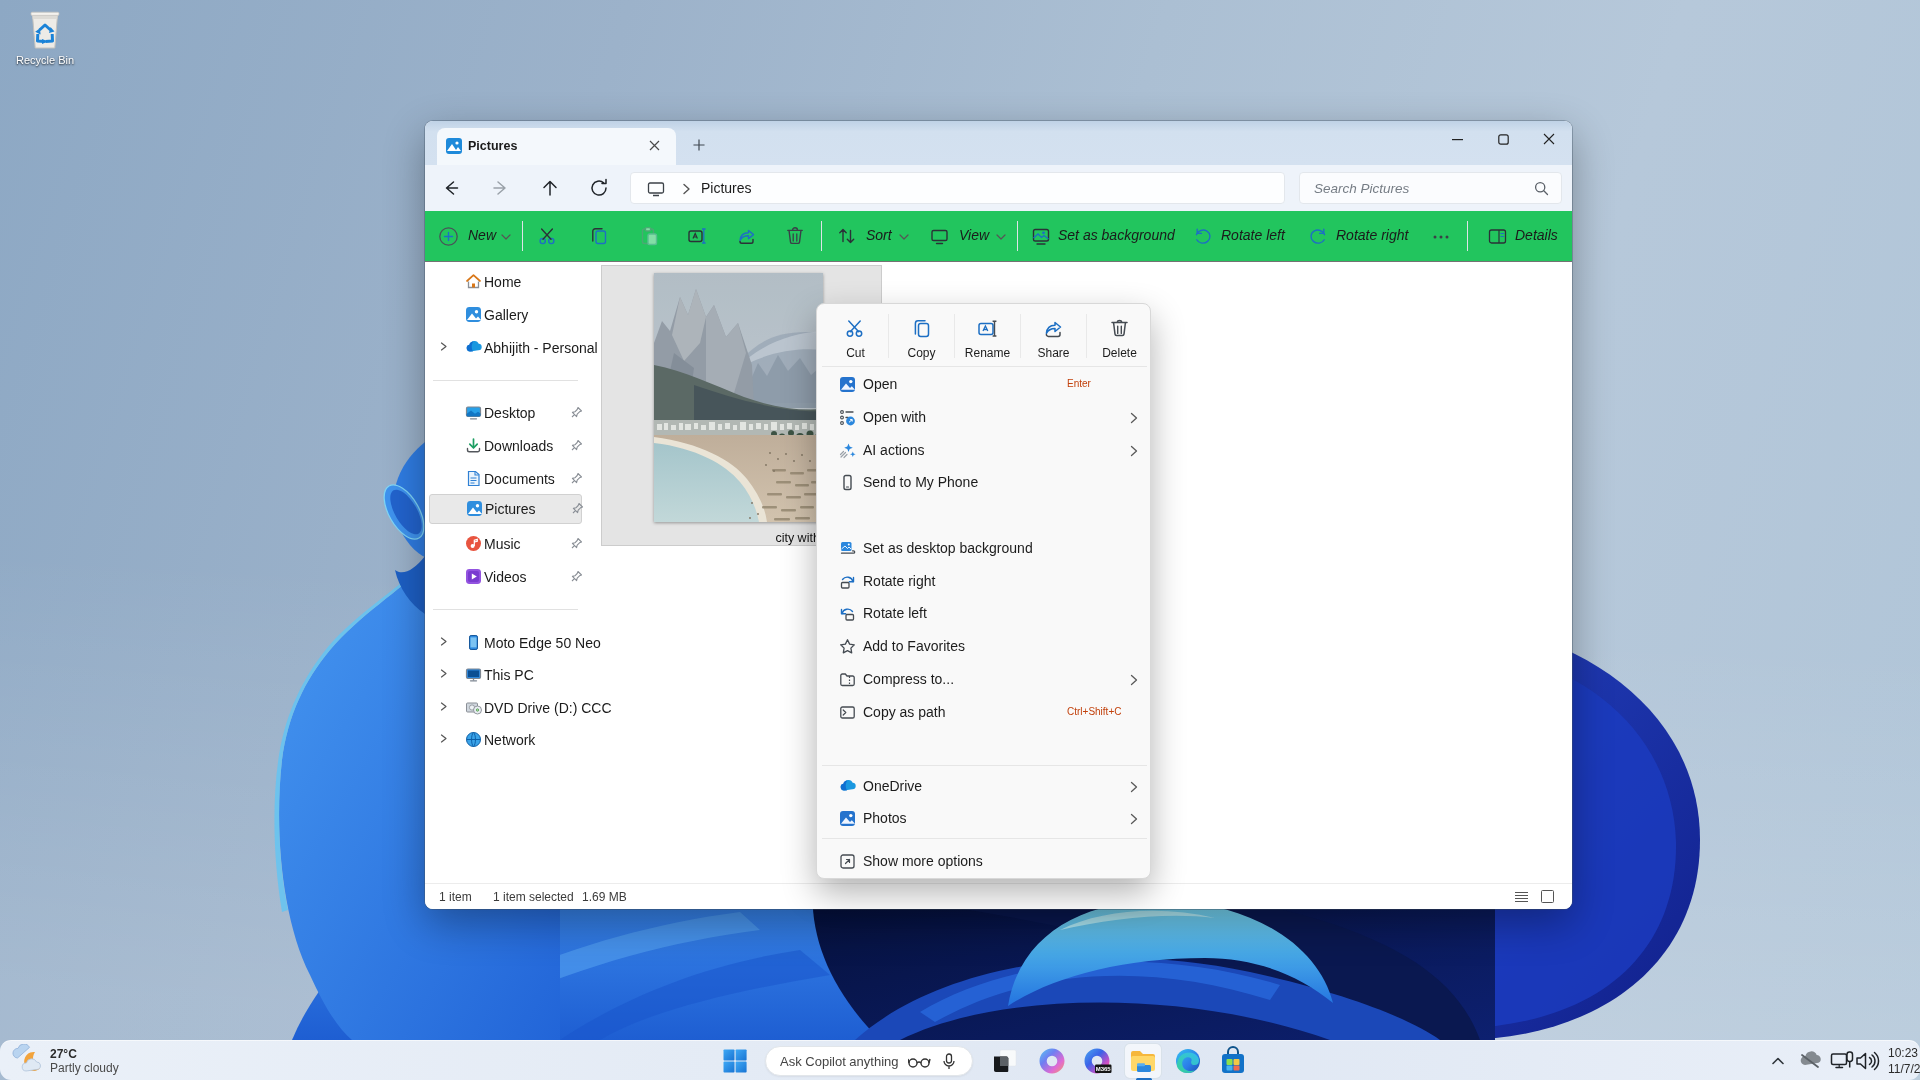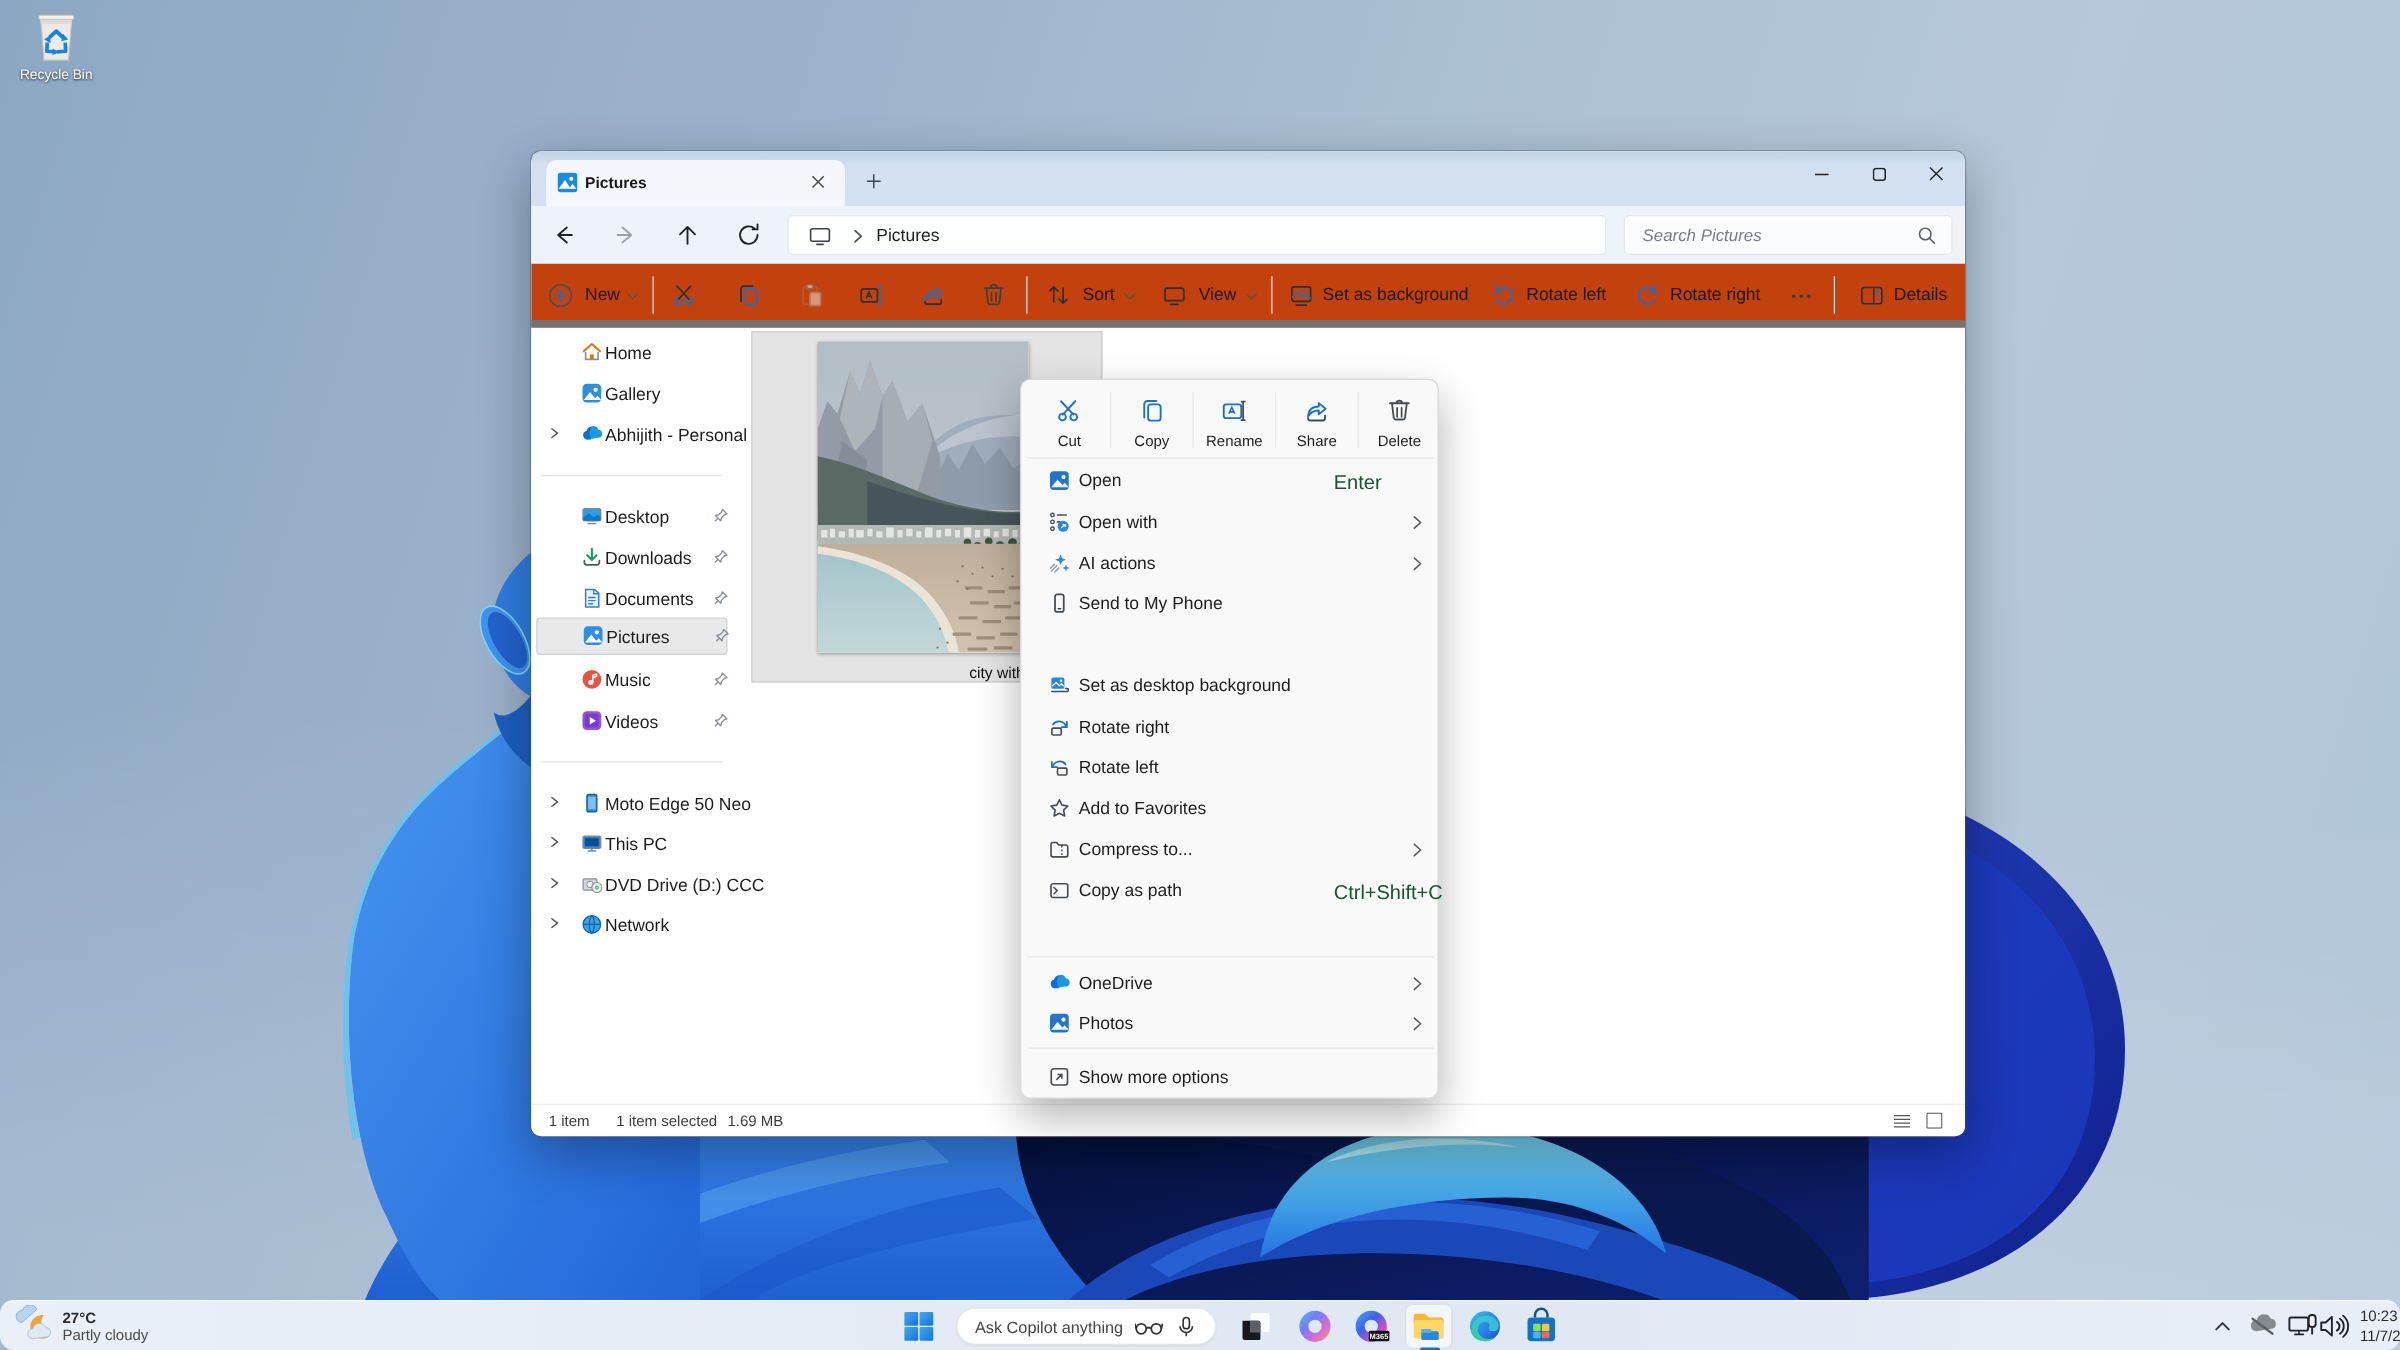--- a/index.html
+++ b/index.html
@@ -29,21 +29,21 @@
   .winctl div { width:46px; height:36px; display:flex; align-items:center; justify-content:center; }
 
   #addrrow { position:absolute; left:0; top:44px; width:100%; height:46px; background:#eef3fa; }
   .navbtn { position:absolute; top:9px; width:28px; height:28px; }
   .field { position:absolute; top:7px; height:32px; background:#fdfeff; border:1px solid #e3e7ec; border-radius:4px; }
   #addrfield { left:205px; width:655px; }
   #searchfield { left:874px; width:263px; background:#fbfcfe;font-style:italic; }
   #addrfield .txt { position:absolute; left:70px; top:7px; font-size:14px; color:#1b1b1b; }
   #searchfield .txt { position:absolute; left:14px; top:8px; font-size:13.5px; color:#767d85; }
 
-  #toolbar { position:absolute; left:0; top:90px; width:100%; height:51px; background:#c2410c; border-bottom:6px solid #737373; }
+  #toolbar { position:absolute; left:0; top:90px; width:100%; height:51px; background:#22c55e; border-bottom:1px solid #737373;font-style:italic; }
   .tbtxt { font-size:14px; color:#1b1b1b; }
   .tsep { position:absolute; top:10px; width:1px; height:30px; background:#dfe3e8; }
 
   #body { position:absolute; left:0; top:142px; width:100%; height:620px; background:#fff; }
   
   #side { position:absolute; left:0; top:0; width:160px; height:100%; }
   .sitem { position:absolute; left:4px; width:153px; height:30px; }
   .sitem .lbl { position:absolute; left:55px; top:7px; font-size:14px; color:#1b1b1b; white-space:nowrap; }
   .sitem .ic { position:absolute; left:36px; top:6px; width:17px; height:17px; }
   .sitem .chev { position:absolute; left:10px; top:9px; }
@@ -58,21 +58,21 @@
 
   #statusbar { position:absolute; left:0; bottom:0; width:100%; height:26px; background:#fff; border-top:1px solid #ececec; }
   #statusbar .t { position:absolute; top:6px; font-size:12px; color:#3b3b3b; }
 
   
   #cmenu { position:absolute; left:816px; top:303px; width:335px; height:576px; background:#f9f9f9;
            border:1px solid #d8d8d8; border-radius:8px; box-shadow:0 14px 34px rgba(0,0,0,.3); }
   .crow { position:absolute; left:5px; width:325px; height:33px; }
   .crow .ic { position:absolute; left:17px; top:8px; width:17px; height:17px; }
   .crow .lbl { position:absolute; left:41px; top:8px; font-size:14px; color:#1c1c1c; }
-  .crow .acc { position:absolute; left:245px; top:10px; font-size:16px; color:#14532d; }
+  .crow .acc { position:absolute; left:245px; top:10px; font-size:10px; color:#c2410c; }
   .crow .sub { position:absolute; left:308px; top:11px; }
   .csep { position:absolute; left:5px; width:325px; height:1px; background:#e6e6e6; }
   .cbtn { position:absolute; top:6px; width:61px; height:55px; text-align:center; }
   .cbtn .bl { position:absolute; top:36px; width:100%; font-size:12px; color:#1c1c1c; }
   .cbtn .bi { position:absolute; top:8px; left:20px; width:21px; height:21px; }
 
   
   #taskbar { position:absolute; left:0; top:1040px; width:1920px; height:40px;
              background:linear-gradient(90deg,#eaf0f8,#e4ebf5 38%,#dfe7f3 60%,#e9eff8); border-top:1px solid rgba(255,255,255,.6);border-radius:11px; }
   #weather { position:absolute; left:10px; top:3px; display:flex; align-items:center; }

